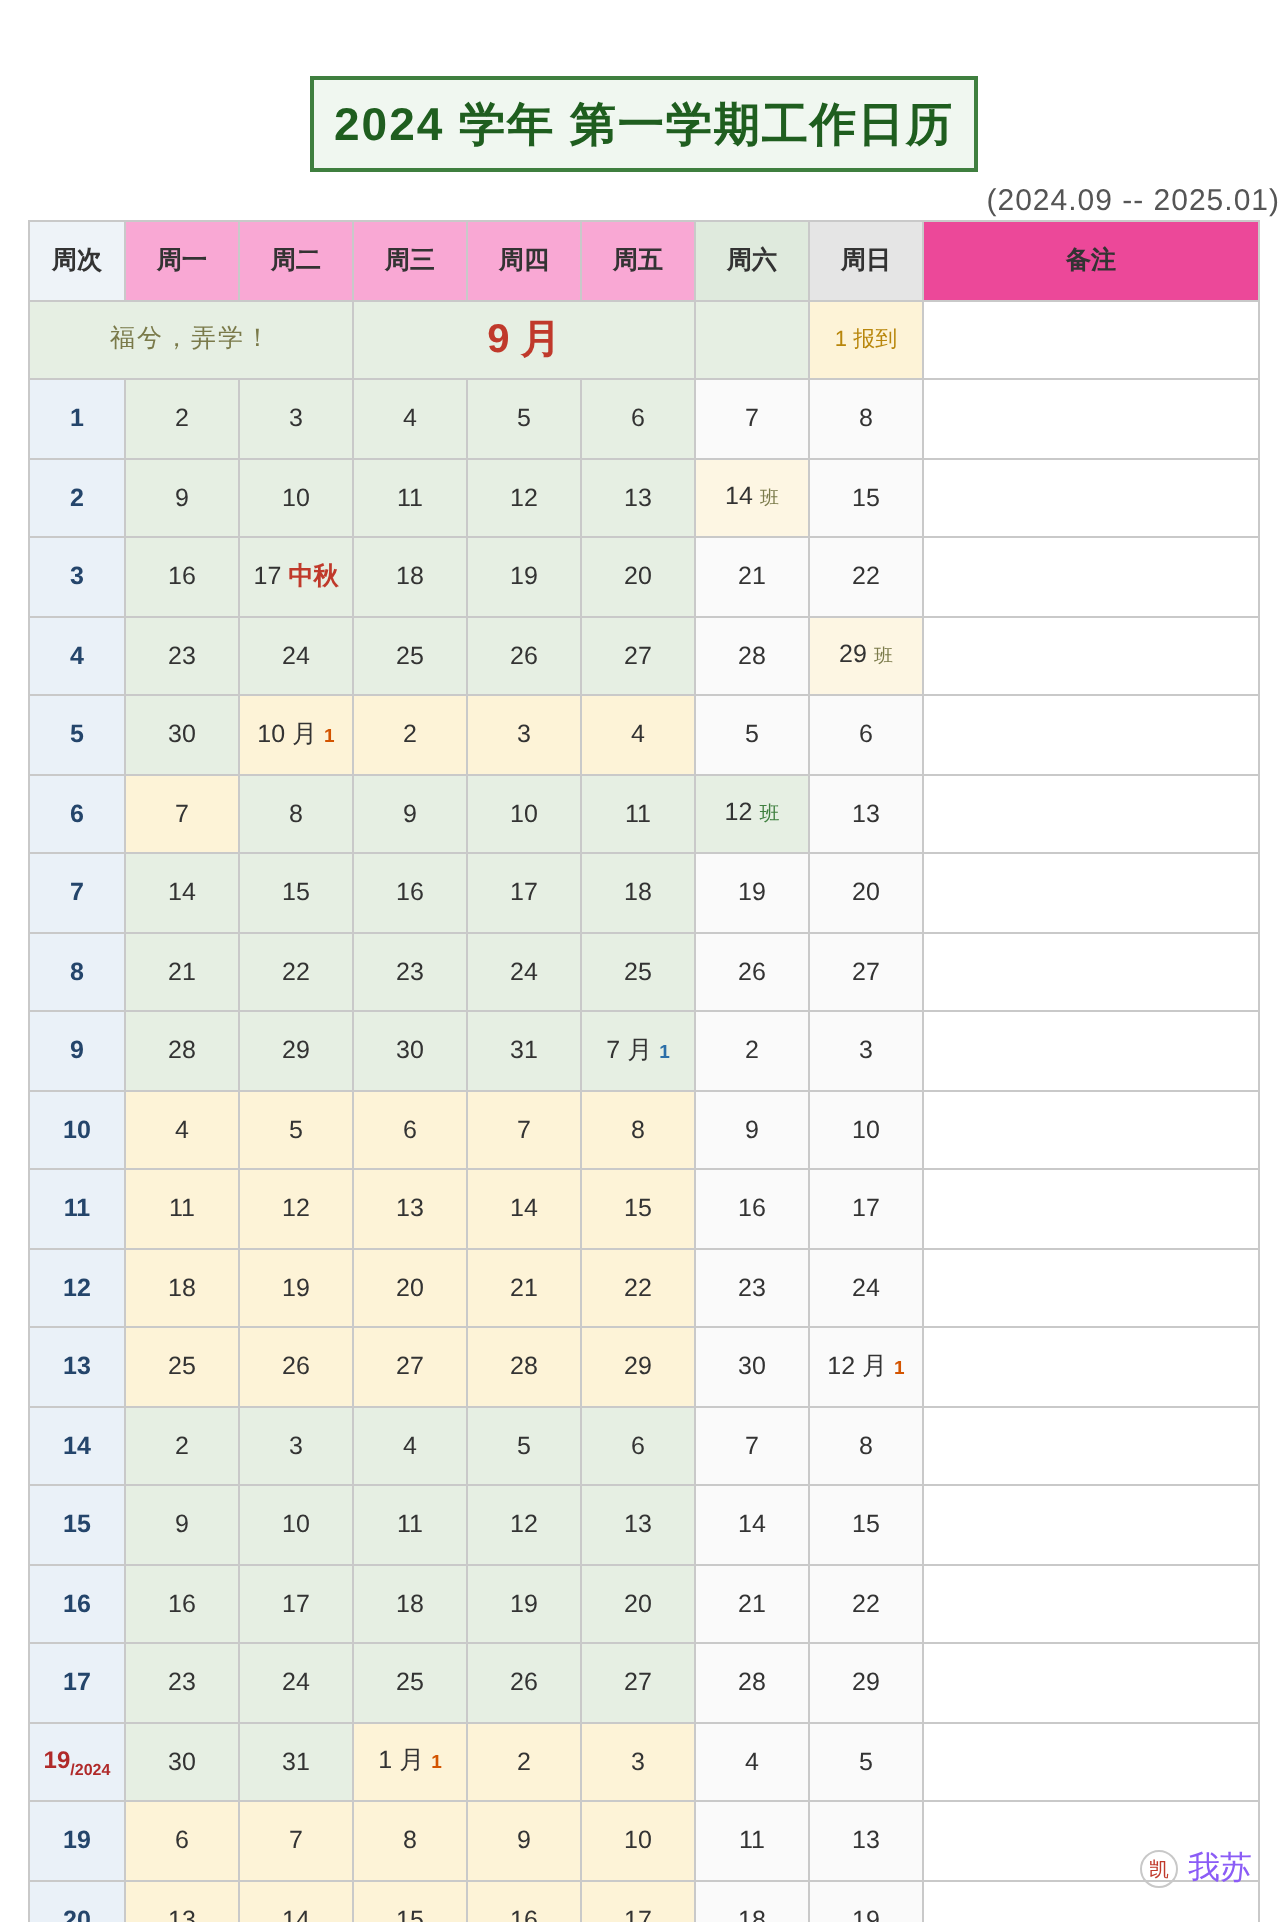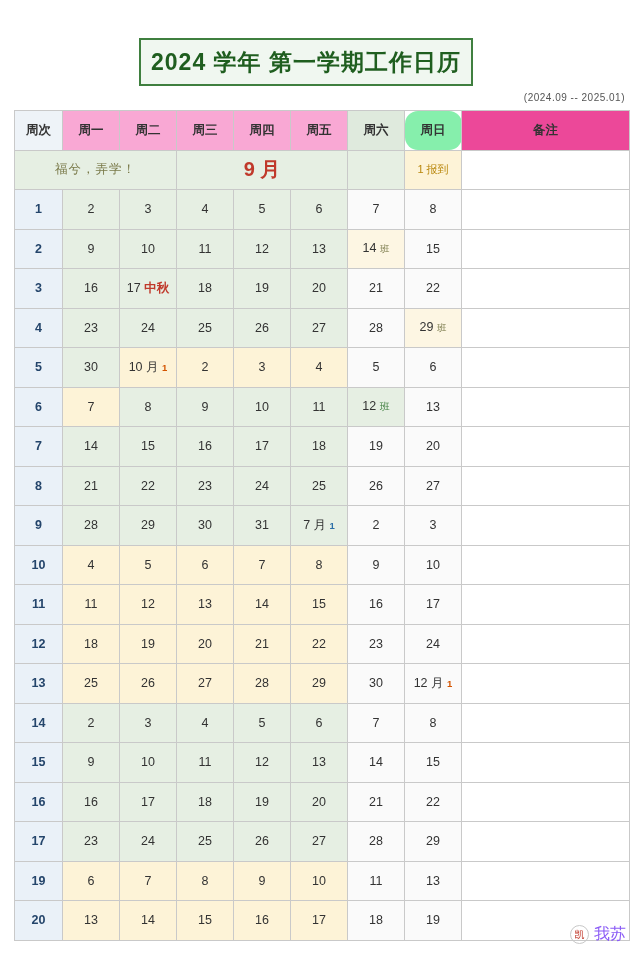--- a/index.html
+++ b/index.html
@@ -6,31 +6,31 @@
   body{
     width:640px;height:961px;
     background:#ffffff;
     font-family:"Liberation Sans","DejaVu Sans",sans-serif;
     overflow:hidden;
   }
   .page{position:relative;width:640px;height:961px;}
 
   
   .title-wrap{
-    position:absolute;left:139px;top:38px;width:330px;height:44px;
+    position:absolute;left:155px;top:38px;width:330px;height:44px;
     border:2px solid #3f7f3f;background:#f0f7f0;
     display:flex;align-items:center;justify-content:center;
   }
   .title{
     font-size:23px;font-weight:bold;color:#1f5e1f;letter-spacing:1px;
     white-space:nowrap;
   }
   .subtitle{
-    position:absolute;right:15px;top:92px;
-    font-size:10px;color:#555;letter-spacing:0.5px;
+    position:absolute;right:0;top:92px;
+    font-size:15px;color:#555;letter-spacing:0.5px;
   }
 
   
   .cal{
     position:absolute;left:14px;top:110px;
     width:612px;
     border-collapse:collapse;
     table-layout:fixed;
   }
   .cal td,.cal th{
@@ -47,21 +47,21 @@
   col.c-day{width:57px;}
   col.c-note{width:168px;}
 
   
   thead th{
     font-size:13.5px;font-weight:bold;color:#333;height:34px;
   }
   th.h-week{background:#eef3f8;}
   th.h-wd{background:#f9a8d4;}
   th.h-sat{background:#dfeadd;}
-  th.h-sun{background:#86efac;border-radius:13px;}
+  th.h-sun{background:#e5e5e5;}
   th.h-note{background:#ec4899;}
 
   
   td.wk{background:#eaf1f8;font-weight:bold;font-size:12.5px;color:#24456b;}
   td.wk.wk-special{color:#b02a2a;font-weight:bold;font-size:12px;}
   td.wk.wk-special sub{font-size:8px;vertical-align:sub;}
 
   
   td.d{background:#ffffff;}
   td.green{background:#e6efe3;}
@@ -324,20 +324,31 @@
           <td class="d green"><span>23</span></td>
           <td class="d green"><span>24</span></td>
           <td class="d green"><span>25</span></td>
           <td class="d green"><span>26</span></td>
           <td class="d green"><span>27</span></td>
           <td class="d plain"><span>28</span></td>
           <td class="d plain"><span>29</span></td>
           <td class="note"></td>
         </tr>
         <tr>
+          <td class="wk wk-special">19<sub>/2024</sub></td>
+          <td class="d green"><span>30</span></td>
+          <td class="d green"><span>31</span></td>
+          <td class="d yellow"><span>1 月</span> <span class="sub-s" style="color:#d35400;font-weight:bold;">1</span></td>
+          <td class="d yellow"><span>2</span></td>
+          <td class="d yellow"><span>3</span></td>
+          <td class="d plain"><span>4</span></td>
+          <td class="d plain"><span>5</span></td>
+          <td class="note"></td>
+        </tr>
+        <tr>
           <td class="wk">19</td>
           <td class="d yellow"><span>6</span></td>
           <td class="d yellow"><span>7</span></td>
           <td class="d yellow"><span>8</span></td>
           <td class="d yellow"><span>9</span></td>
           <td class="d yellow"><span>10</span></td>
           <td class="d plain"><span>11</span></td>
           <td class="d plain"><span>13</span></td>
           <td class="note"></td>
         </tr>

